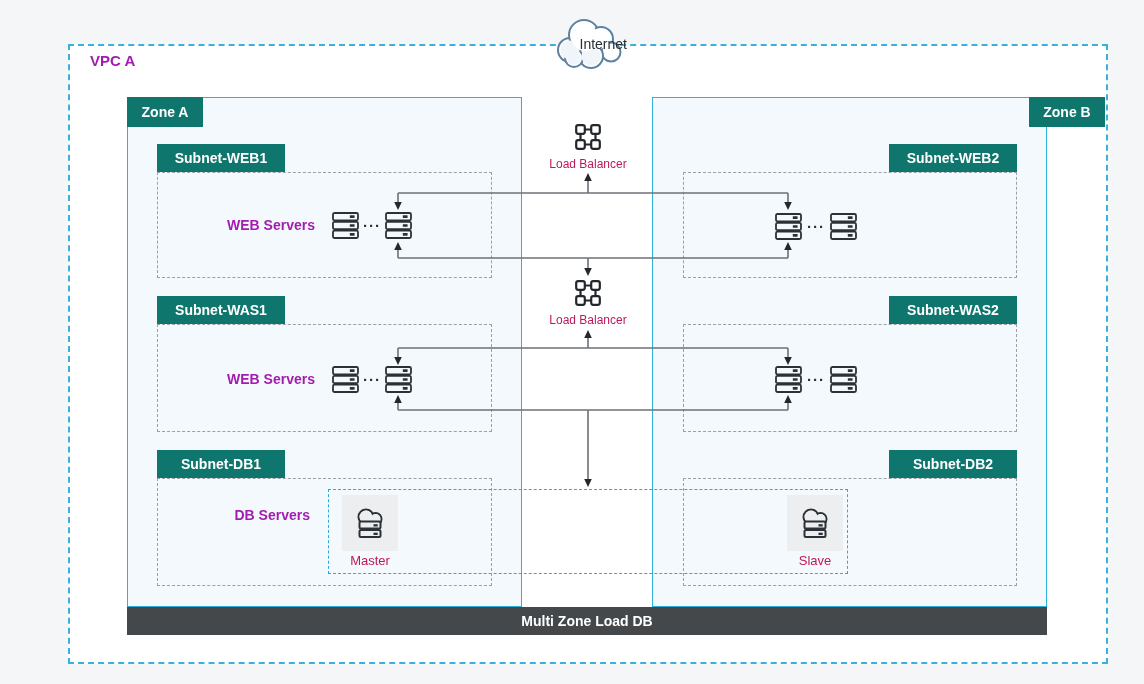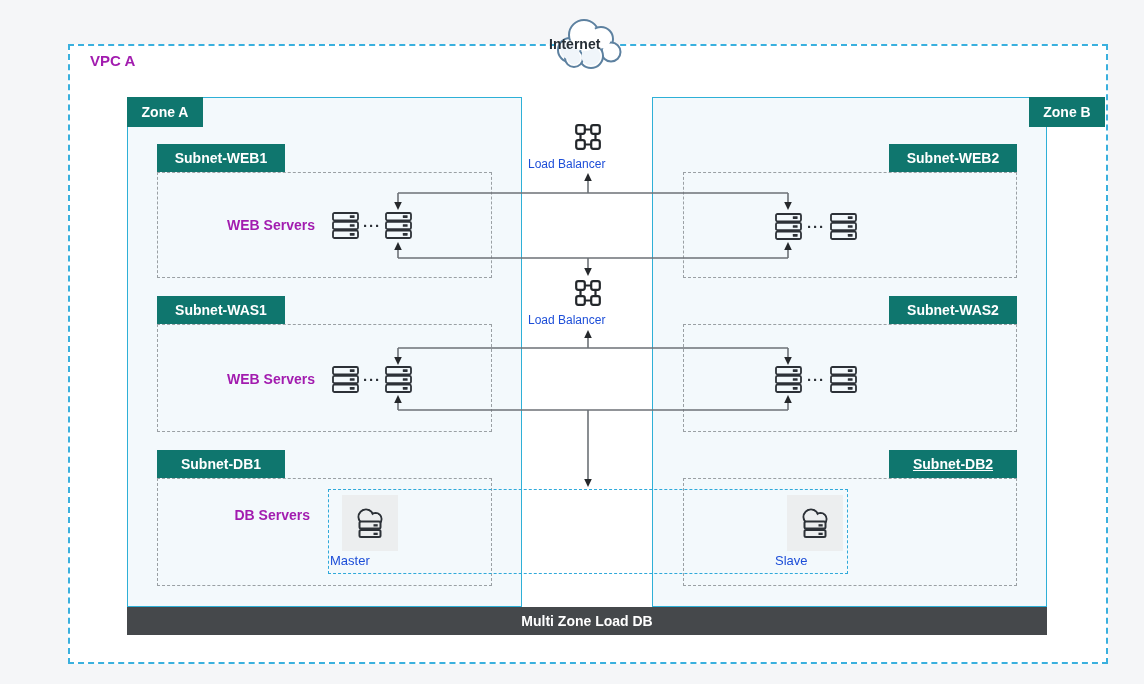--- a/index.html
+++ b/index.html
@@ -36,42 +36,42 @@
   }
   .role-label{
     width:120px;text-align:right;font-size:14px;font-weight:bold;color:#a21caf;z-index:3;
   }
   .ellipsis{
     width:26px;text-align:center;font-size:15px;font-weight:bold;color:#2c3137;
     letter-spacing:1px;z-index:5;
   }
   .icon{z-index:5;}
   .lb-label,.node-label{
-    font-size:12px;color:#1d4ed8;z-index:5;
+    font-size:12px;color:#be185d;text-align:center;z-index:5;
   }
   .lb-label{width:120px;}
   .node-label{width:80px;font-size:13px;}
   .db-group{
     left:328px;top:489px;width:520px;height:85px;
     border:1.5px dashed #2fa9da;box-sizing:border-box;z-index:2;
   }
   .node-bg{
     width:56px;height:56px;background:#eceeef;z-index:4;
     display:flex;align-items:center;justify-content:center;
   }
   .footer-bar{
     left:127px;top:607px;width:920px;height:28px;
     background:#45484b;color:#fff;font-weight:bold;font-size:14px;
     display:flex;align-items:center;justify-content:center;z-index:3;
   }
   .connectors{left:0;top:0;z-index:4;pointer-events:none;}
   .cloud-wrap{left:549px;top:12px;width:78px;height:62px;z-index:6;}
   .cloud-text{
-    left:549px;top:36px;width:78px;text-align:left;
-    font-size:14px;font-weight:bold;color:#262e36;z-index:7;
+    left:549px;top:36px;width:78px;text-align:right;
+    font-size:14px;font-weight:normal;color:#262e36;z-index:7;
   }
   svg{display:block;}
 </style>
 </head>
 <body>
 
 <svg width="0" height="0" style="position:absolute" aria-hidden="true">
   <defs>
     <symbol id="sym-server" viewBox="0 0 27 27">
       <g stroke="#2c3137" stroke-width="1.8" fill="none">
@@ -150,21 +150,21 @@
   <div class="abs subnet-box" style="left:157px;top:172px;height:106px;"></div>
   <div class="abs dark-tag subnet-tag" style="left:157px;top:296px;">Subnet-WAS1</div>
   <div class="abs subnet-box" style="left:157px;top:324px;height:108px;"></div>
   <div class="abs dark-tag subnet-tag" style="left:157px;top:450px;">Subnet-DB1</div>
   <div class="abs subnet-box" style="left:157px;top:478px;height:108px;"></div>
 
   <div class="abs dark-tag subnet-tag" style="left:889px;top:144px;">Subnet-WEB2</div>
   <div class="abs subnet-box" style="left:683px;top:172px;height:106px;width:334px;"></div>
   <div class="abs dark-tag subnet-tag" style="left:889px;top:296px;">Subnet-WAS2</div>
   <div class="abs subnet-box" style="left:683px;top:324px;height:108px;width:334px;"></div>
-  <div class="abs dark-tag subnet-tag" style="left:889px;top:450px;text-decoration:underline;">Subnet-DB2</div>
+  <div class="abs dark-tag subnet-tag" style="left:889px;top:450px;">Subnet-DB2</div>
   <div class="abs subnet-box" style="left:683px;top:478px;height:108px;width:334px;"></div>
 
   <div class="abs role-label" style="left:195px;top:217px;">WEB Servers</div>
   <div class="abs role-label" style="left:195px;top:371px;">WEB Servers</div>
   <div class="abs role-label" style="left:190px;top:507px;">DB Servers</div>
 
   <svg class="abs connectors" width="1144" height="684">
     <g stroke="#6d7277" stroke-width="1.6" fill="none">
       <path d="M588,193 V181 M398,193 H788 M398,193 V203 M788,193 V203"></path>
       <path d="M398,258 H788 M398,258 V250 M788,258 V250 M588,258 V268"></path>

